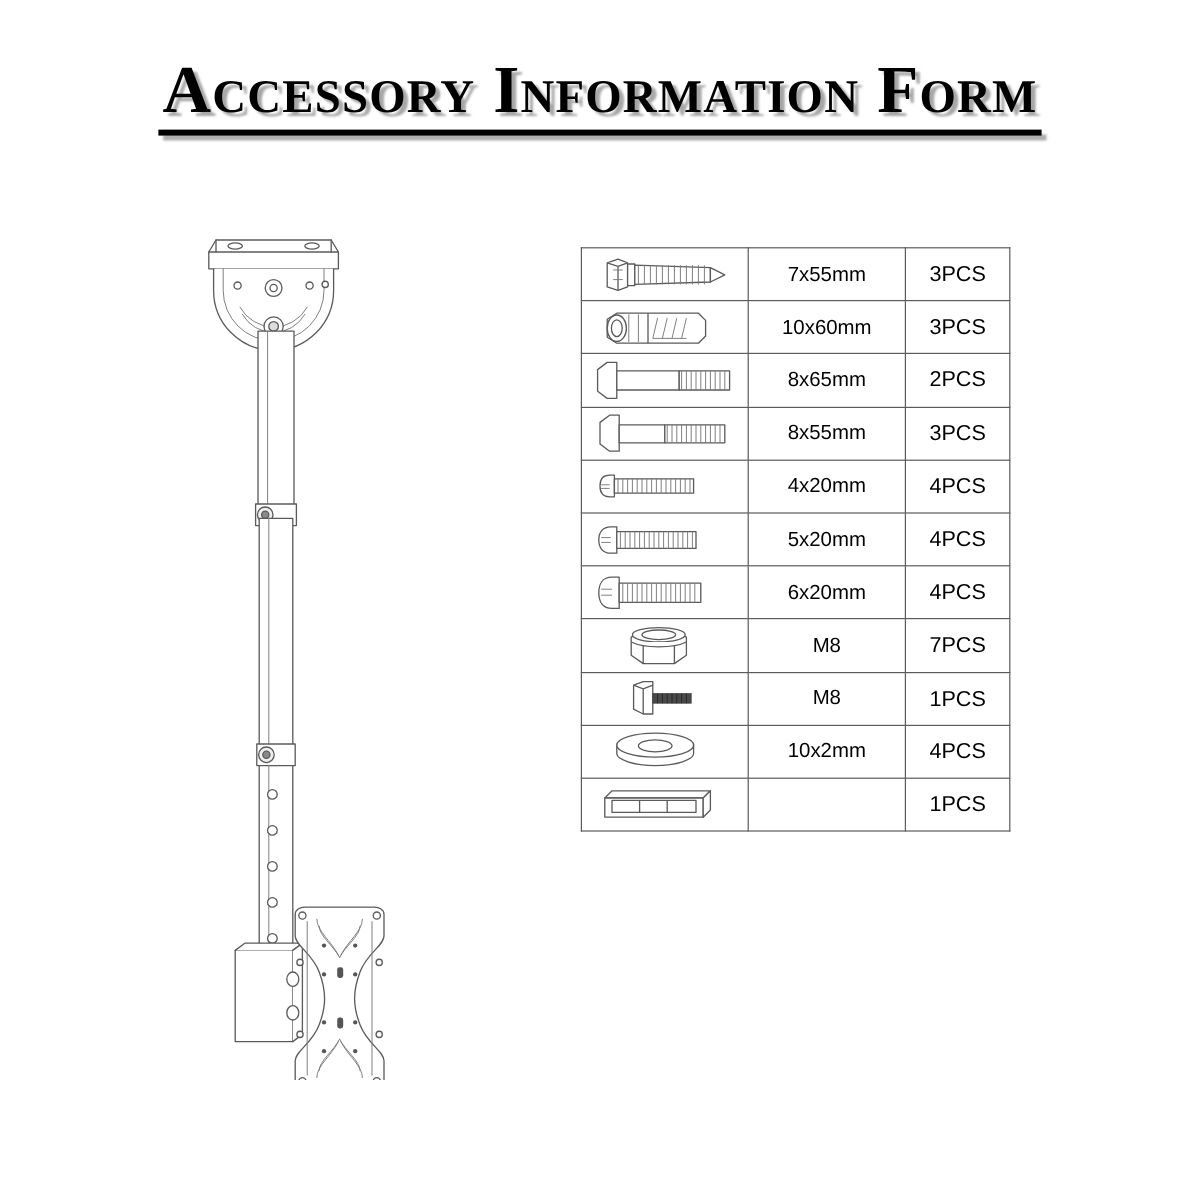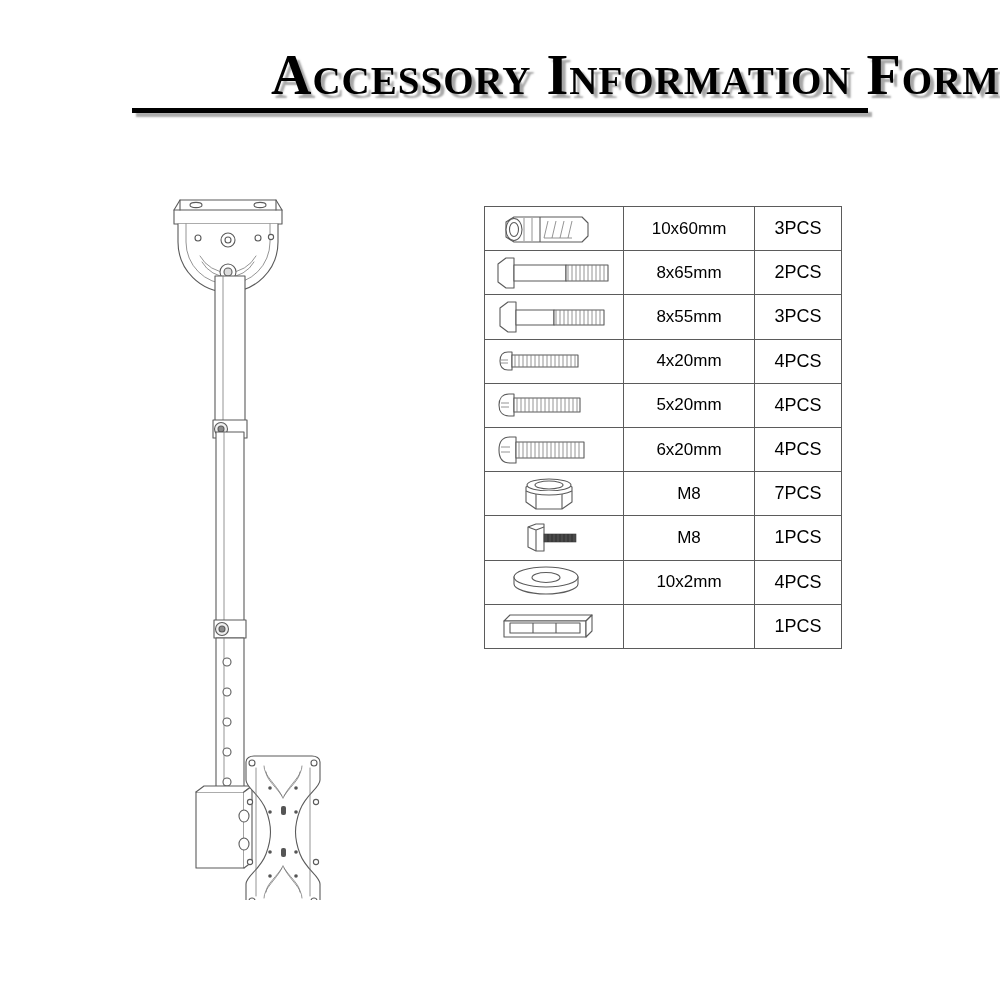--- a/index.html
+++ b/index.html
@@ -16,21 +16,21 @@
     font-family: "Liberation Sans", sans-serif;
     color: #000;
   }
 
   
   #title-block {
     position: absolute;
     left: 0;
     top: 44px;
     width: 1000px;
-    text-align: right;
+    text-align: center;
   }
   #page-title {
     font-family: "Liberation Serif", serif;
     font-variant: small-caps;
     font-weight: bold;
     font-size: 56px;
     line-height: 62px;
     letter-spacing: 1px;
     color: #000;
     text-shadow: 4px 4px 2px rgba(150,150,150,0.85);
@@ -212,20 +212,39 @@
         <rect x="141" y="668" width="5" height="9" rx="2"></rect>
       </g>
     </g>
   </g>
 </svg>
 </div>
 
 <table id="parts-table">
   <tbody>
 
+  <tr>
+    <td class="c-icon">
+      <svg width="132" height="34" viewBox="0 0 132 34">
+        <g class="fillw" stroke-linejoin="round">
+          <path d="M18 7 L27 4 L35 7 L35 27 L27 30 L18 27 Z"></path>
+          <path d="M18 7 L27 10 L35 7 M27 10 L27 30"></path>
+          <rect x="35" y="8" width="6" height="18"></rect>
+          <path d="M41 9 L104 11 L104 23 L41 25 Z"></path>
+          <path d="M104 11 L116 17 L104 23 Z"></path>
+        </g>
+        <g class="ln-thin">
+          <path d="M44 9 L44 25 M49 9 L49 25 M54 9 L54 25 M59 9 L59 25 M64 9 L64 25 M69 9 L69 25 M74 9 L74 25 M79 9 L79 25 M84 9 L84 25 M89 9 L89 25 M94 9 L94 25 M99 9 L99 25"></path>
+          <path d="M23 13 L31 13 M23 21 L31 21"></path>
+        </g>
+      </svg>
+    </td>
+    <td class="c-size">7x55mm</td>
+    <td class="c-qty">3PCS</td>
+  </tr>
 
   <tr>
     <td class="c-icon">
       <svg width="132" height="34" viewBox="0 0 132 34">
         <g class="fillw" stroke-linejoin="round">
           <path d="M18 10 L26 5 L94 5 L100 11 L100 24 L94 30 L26 30 L18 25 Z"></path>
           <ellipse cx="26" cy="17.5" rx="8" ry="11"></ellipse>
           <ellipse cx="26" cy="17.5" rx="4.5" ry="7"></ellipse>
           <path d="M52 5 L52 30"></path>
         </g>

